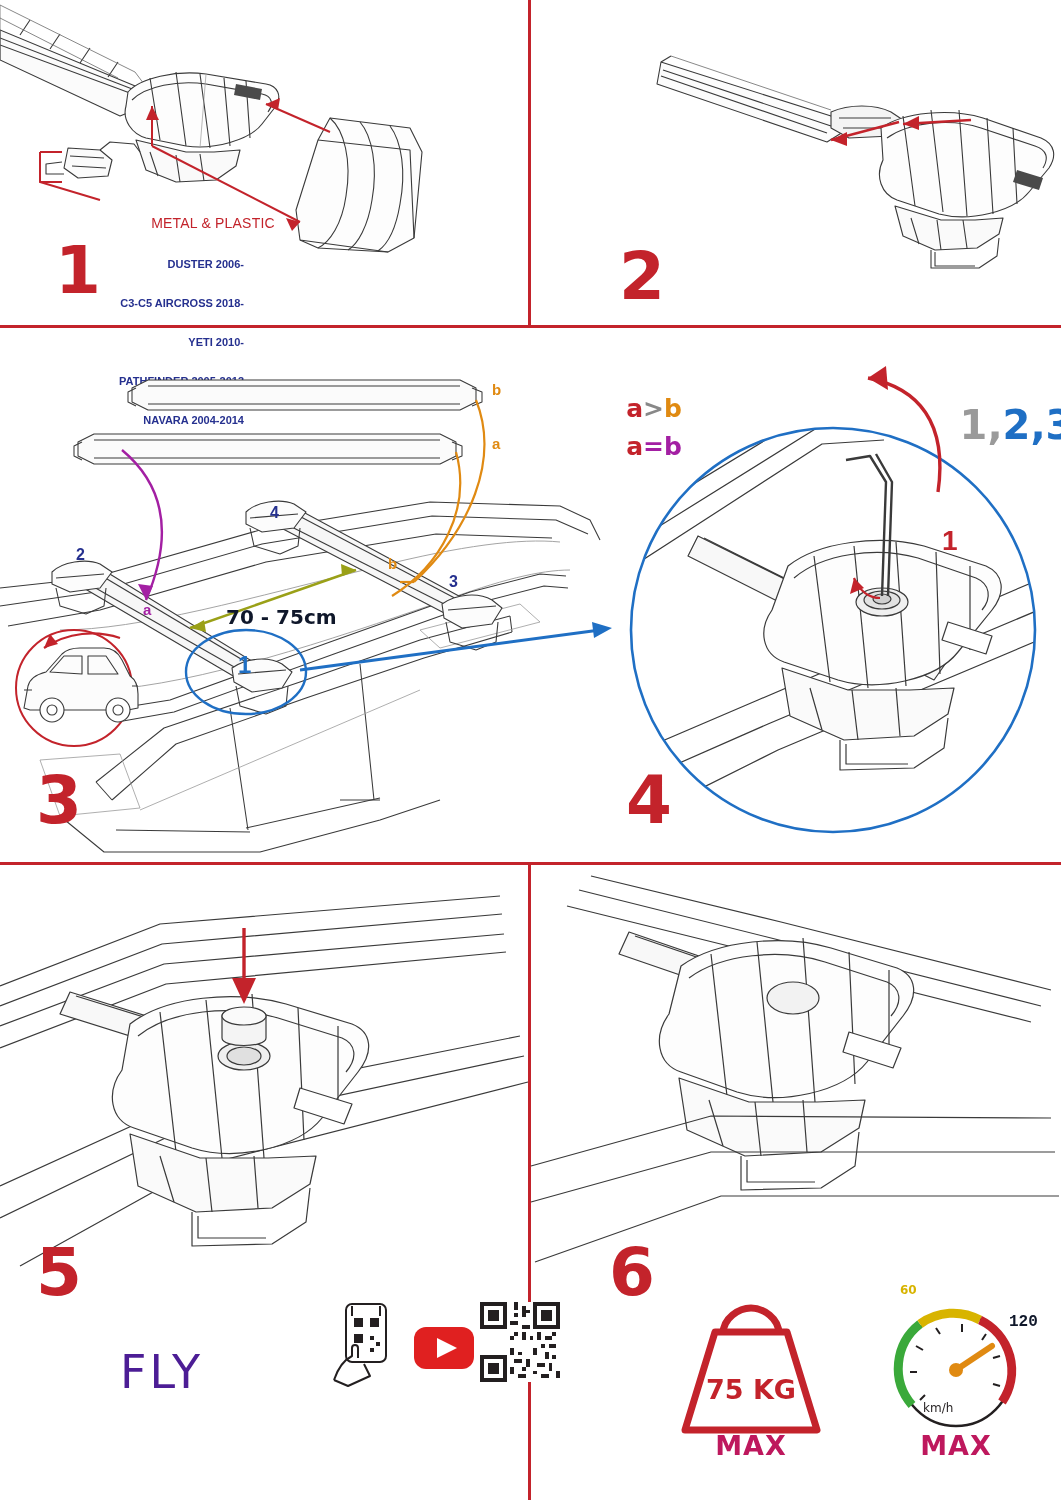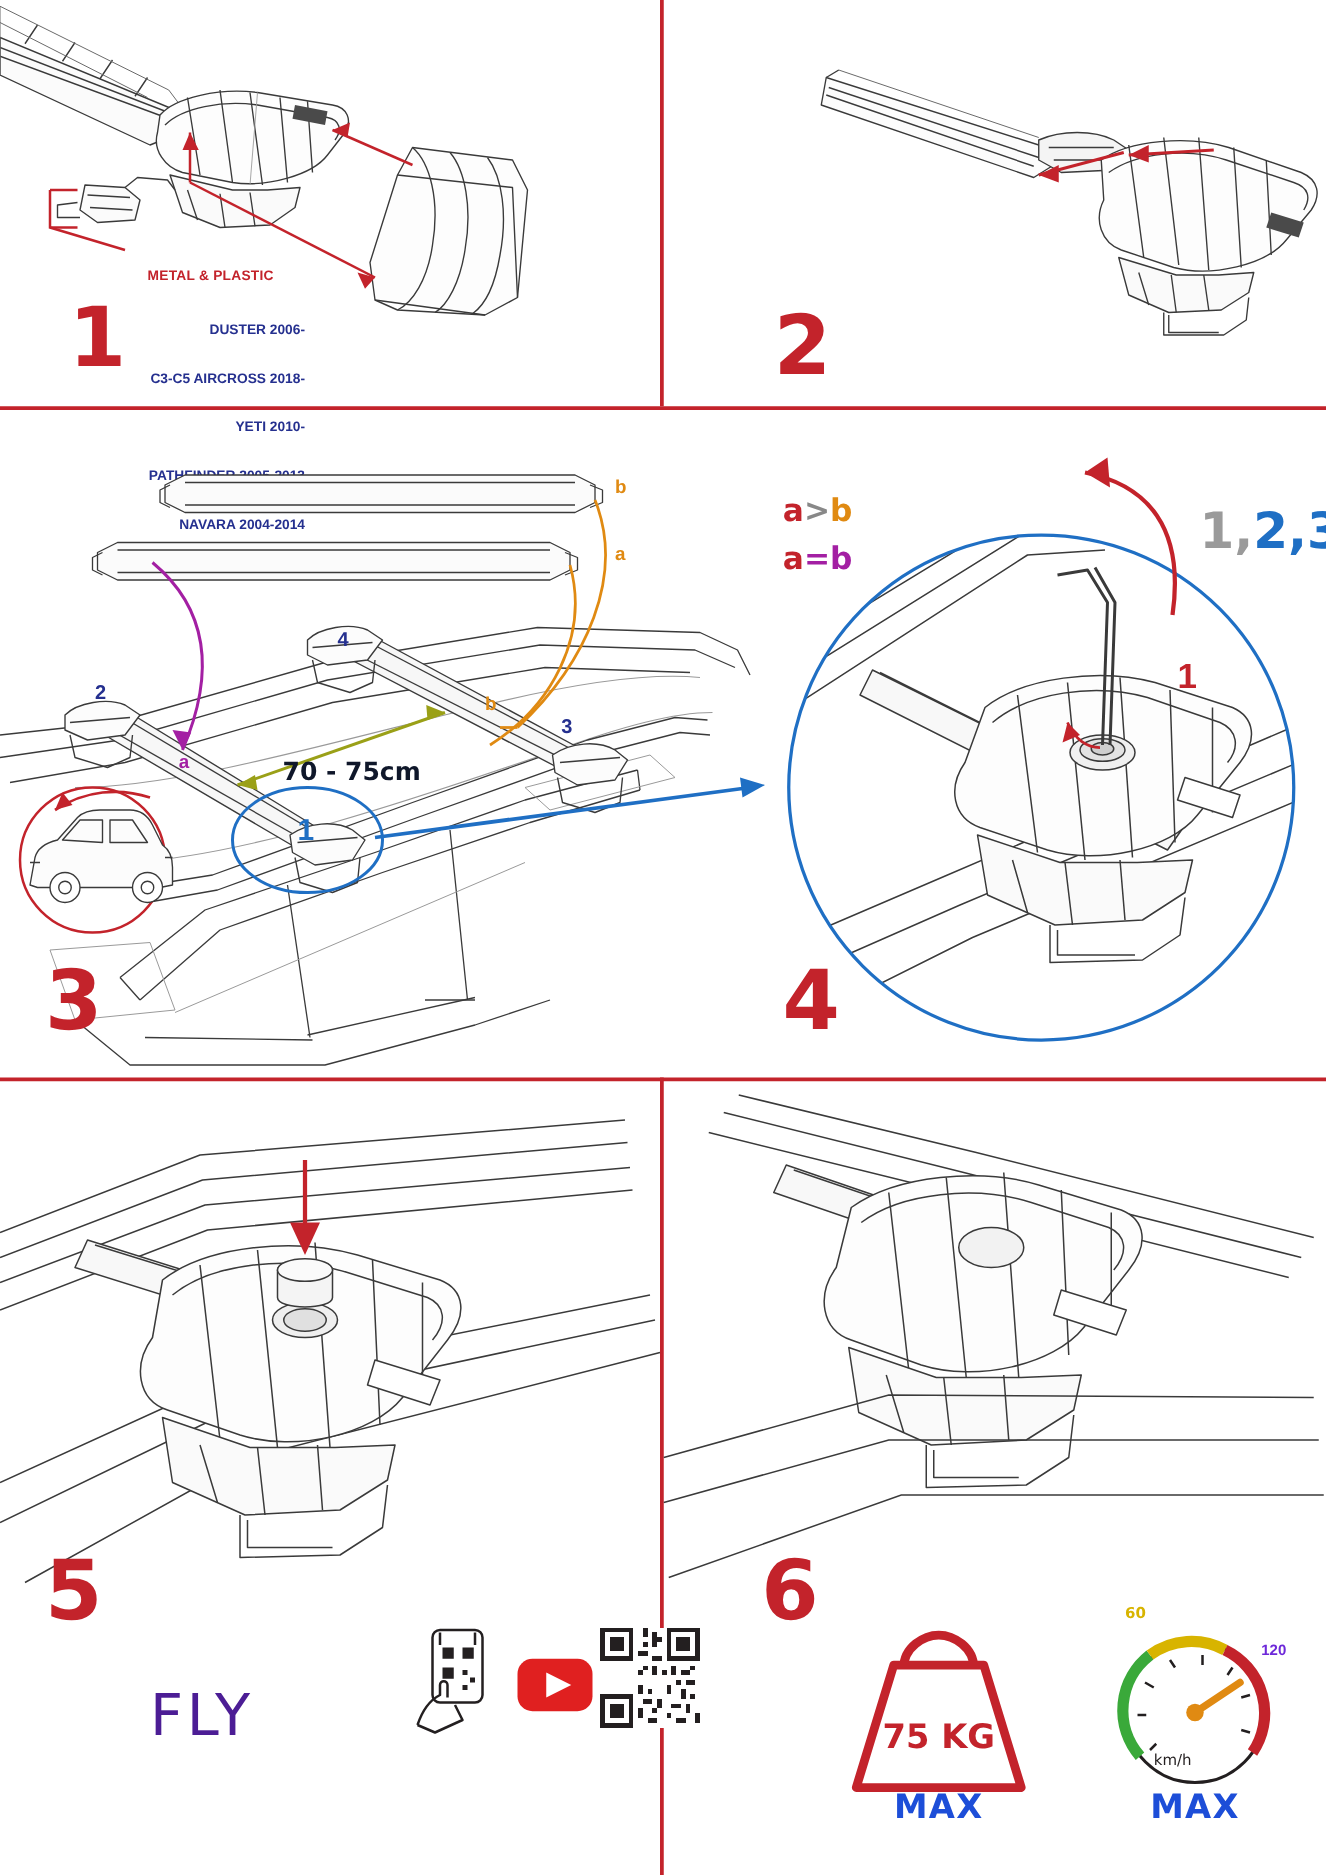--- a/index.html
+++ b/index.html
@@ -42,23 +42,24 @@
   }
   svg { display: block; overflow: visible; }
 
   .lbl {
     position: absolute;
     line-height: 1.05;
     white-space: pre;
   }
   .metal-plastic {
     color: #c3232b;
-    font-size: 11px;
-    font-weight: 700;
+    font-size: 14px;
+    font-weight: 400;
     letter-spacing: .2px;
+    text-align: center;
   }
   .veh-list {
     color: #25308f;
     font-size: 11px;
     font-weight: 700;
     text-align: right;
     line-height: 1.18;
   }
   .ab-line {
     font-family: "DejaVu Sans", sans-serif;
@@ -108,41 +109,41 @@
   .brand-ap { color: #25308f; }
   .brand-line { color: #c3232b; }
 
   .kg-text {
     color: #c3232b;
     font-family: "DejaVu Sans", sans-serif;
     font-weight: 700;
     font-size: 27px;
   }
   .max-text {
-    color: #1d4ed8;
+    color: #be185d;
     font-family: "DejaVu Sans", sans-serif;
     font-weight: 700;
     font-size: 27px;
     letter-spacing: 1px;
   }
   .kmh {
     color: #231f20;
     font-size: 12px;
     font-family: "DejaVu Sans", sans-serif;
   }
   .gauge-lbl {
     color: #d8b400;
     font-size: 12px;
     font-family: "DejaVu Sans", sans-serif;
     font-weight: 700;
   }
   .gauge-lbl2 {
-    color: #6d28d9;
-    font-size: 12px;
-    font-family: Liberation Sans, sans-serif;
+    color: #0f172a;
+    font-size: 16px;
+    font-family: Liberation Mono, monospace;
     font-weight: 700;
   }
 </style>
 </head>
 <body>
 
 <div class="page">
 
   <div class="hrule" style="top:325px;"></div>
   <div class="hrule" style="top:862px;"></div>

